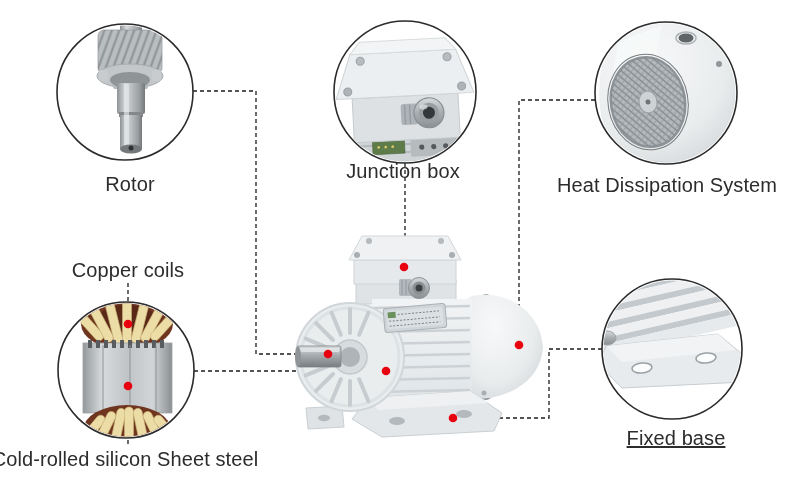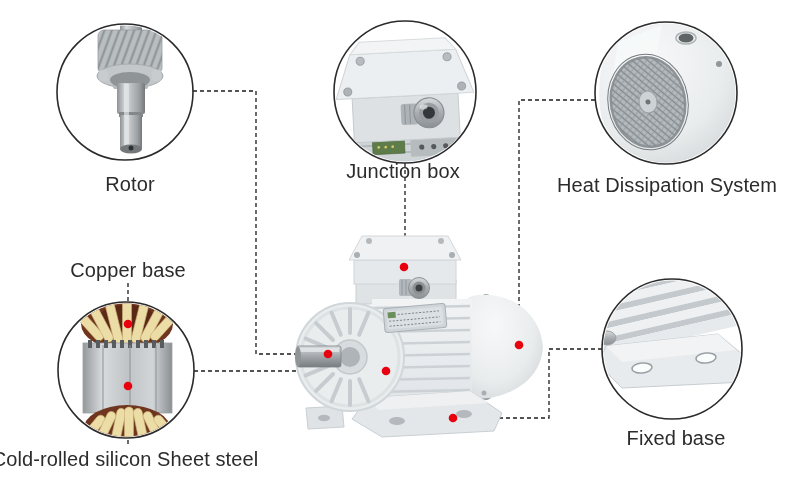--- a/index.html
+++ b/index.html
@@ -340,19 +340,19 @@
     <circle class="dot" cx="128" cy="386" r="4.3"></circle>
   </g>
 </svg>
 
 <div class="callout-label" style="left:30px;top:172px;width:200px;">Rotor</div>
 
 <div class="callout-label" style="left:303px;top:159px;width:200px;">Junction box</div>
 
 <div class="callout-label" style="left:517px;top:173px;width:300px;">Heat Dissipation System</div>
 
-<div class="callout-label" style="left:28px;top:258px;width:200px;">Copper base</div>
+<div class="callout-label" style="left:28px;top:258px;width:200px;">Copper coils</div>
 
 <div class="callout-label" style="left:-25px;top:447px;width:300px;">Cold-rolled silicon Sheet steel</div>
 
-<div class="callout-label" style="left:576px;top:426px;width:200px;">Fixed base</div>
+<div class="callout-label" style="left:576px;top:426px;width:200px;text-decoration:underline;">Fixed base</div>
 
 </div>
 
 </body></html>

